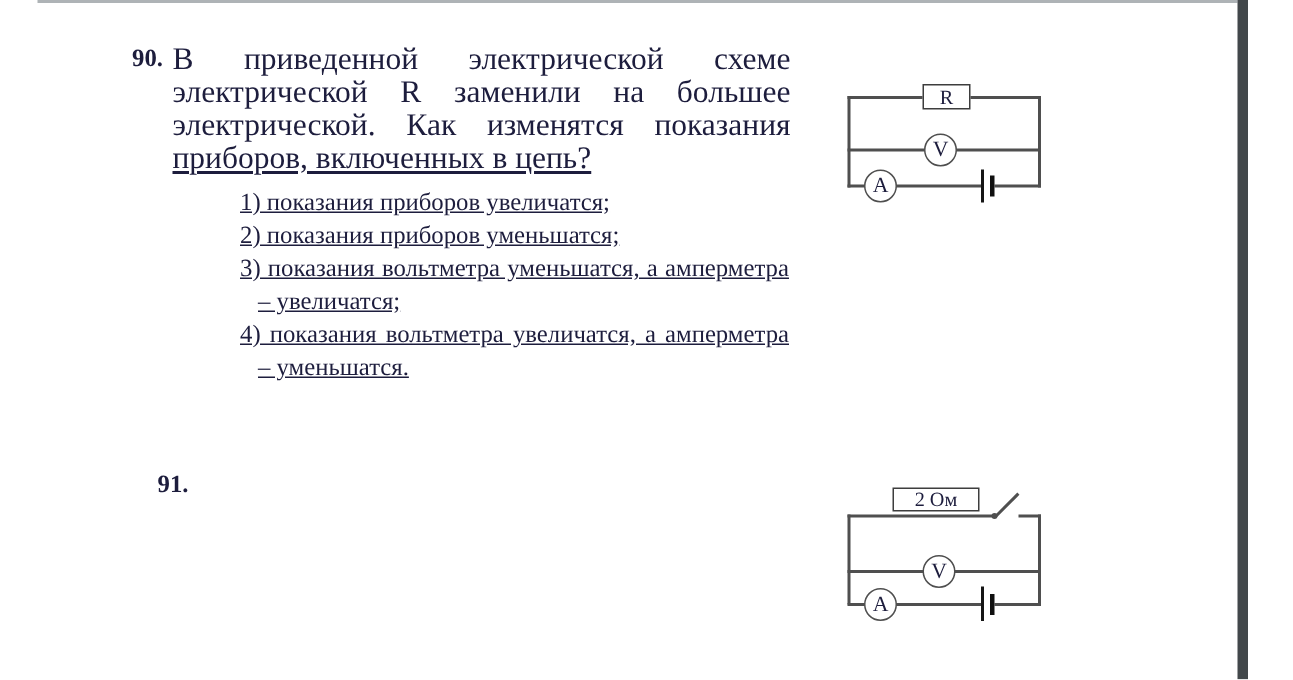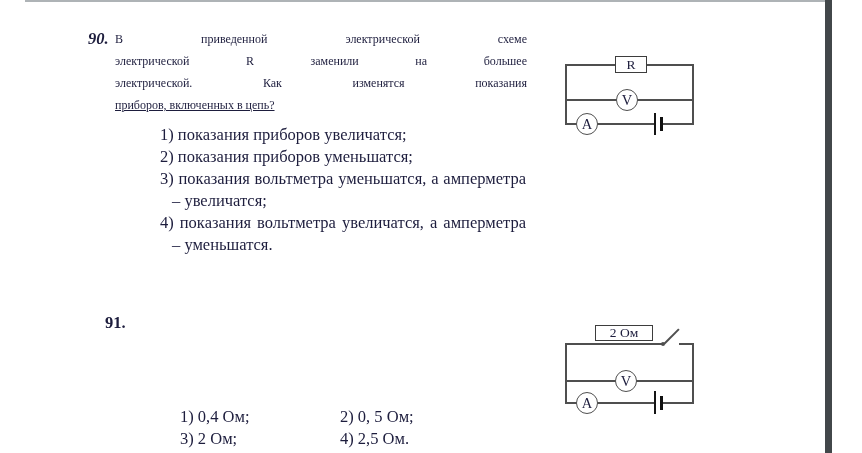--- a/index.html
+++ b/index.html
@@ -2,25 +2,25 @@
 <html><head>
 <meta charset="utf-8">
 <style>
   html,body{margin:0;padding:0;background:#ffffff;}
   .screen{position:relative;width:862px;height:453px;background:#ffffff;overflow:hidden;
           font-family:"Liberation Serif","DejaVu Serif",serif;color:#1d1d3d;}
   .top-rule{position:absolute;left:25px;top:0;width:800px;height:2px;background:#aeb3b6;}
   .page-edge-bar{position:absolute;left:825px;top:0;width:7px;height:453px;background:#42474a;}
 
   .prob-num{position:absolute;font-size:16.5px;line-height:22px;font-weight:bold;}
-  .statement{position:absolute;font-size:12px;line-height:22px;}
+  .statement{position:absolute;font-size:21px;line-height:22px;}
   .line{text-align:justify;text-align-last:justify;height:22px;}
   .line.last{text-align-last:left;text-decoration:underline;}
   .options{position:absolute;font-size:16.5px;line-height:22px;}
-  .option{text-align:justify;padding-left:12px;text-indent:-12px;}
+  .option{text-align:justify;padding-left:12px;text-indent:-12px;text-decoration:underline;}
   .options-grid{position:absolute;display:grid;grid-template-columns:160px auto;
                 font-size:16.5px;line-height:22px;}
 
   .circuit{position:absolute;}
   .wire{position:absolute;background:#4f4f4f;}
   .h{height:1.7px;} .v{width:1.7px;}
   .rbox{position:absolute;border:1.6px solid #3d3d3d;background:#fff;box-sizing:border-box;
         display:flex;align-items:center;justify-content:center;
         font-size:13.5px;color:#1d1d3d;}
   .meter{position:absolute;width:22px;height:22px;box-sizing:border-box;border:1.6px solid #4f4f4f;
@@ -32,21 +32,21 @@
                 transform-origin:0 50%;transform:rotate(-45deg);}
   .hinge{position:absolute;width:4px;height:4px;border-radius:50%;background:#4f4f4f;}
 </style>
 </head>
 <body>
 
 <div class="screen">
   <div class="top-rule"></div>
   <div class="page-edge-bar"></div>
 
-  <div class="prob-num" style="left:88px;top:28px;font-style:italic;">90.</div>
+  <div class="prob-num" style="left:88px;top:28px;">90.</div>
   <div class="statement" style="left:115px;top:28px;width:412px;">
     <div class="line">В приведенной электрической схеме</div>
     <div class="line">электрической R заменили на большее</div>
     <div class="line">электрической. Как изменятся показания</div>
     <div class="line last">приборов, включенных в цепь?</div>
   </div>
   <div class="options" style="left:160px;top:124px;width:366px;">
     <div class="option">1) показания приборов увеличатся;</div>
     <div class="option">2) показания приборов уменьшатся;</div>
     <div class="option">3) показания вольтметра уменьшатся, а амперметра – увеличатся;</div>
@@ -67,26 +67,20 @@
       <span>V</span>
     </div>
     <div class="meter" style="left:11px;top:59px;">
       <span>A</span>
     </div>
     <div class="bat-long" style="left:89px;top:59px;height:22px;"></div>
     <div class="bat-short" style="left:94.5px;top:63px;height:14px;"></div>
   </div>
 
   <div class="prob-num" style="left:105px;top:312px;">91.</div>
-  <div class="options-grid" style="left:180px;top:406px;">
-    <div>1) 0,4 Ом;</div>
-    <div>2) 0, 5 Ом;</div>
-    <div>3) 2 Ом;</div>
-    <div>4) 2,5 Ом.</div>
-  </div>
 
   <div class="circuit" style="left:565px;top:325px;width:132px;height:92px;">
     <div class="wire h" style="left:0;top:18px;width:98px;"></div>
     <div class="wire h" style="left:114px;top:18px;width:15px;"></div>
     <div class="wire v" style="left:0;top:18px;height:60px;"></div>
     <div class="wire v" style="left:127.3px;top:18px;height:60px;"></div>
     <div class="wire h" style="left:0;top:55px;width:129px;"></div>
     <div class="wire h" style="left:0;top:77px;width:89px;"></div>
     <div class="wire h" style="left:98px;top:77px;width:31px;"></div>
     <div class="rbox" style="left:30px;top:0;width:58px;height:16px;">

